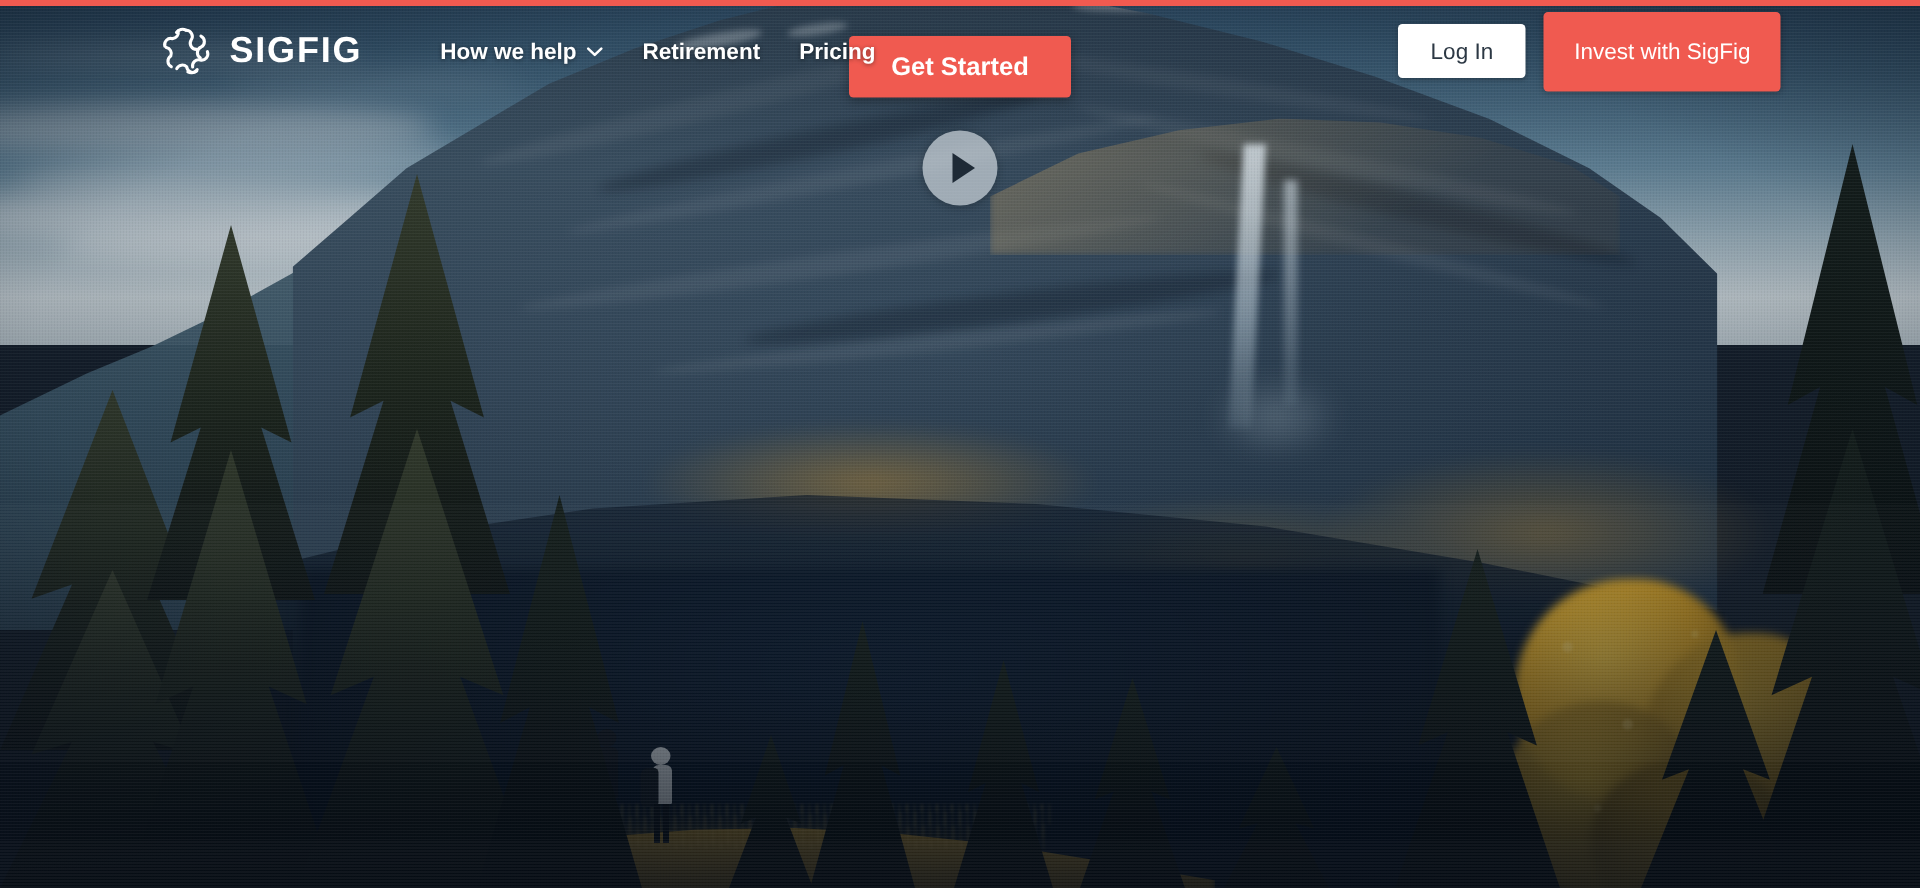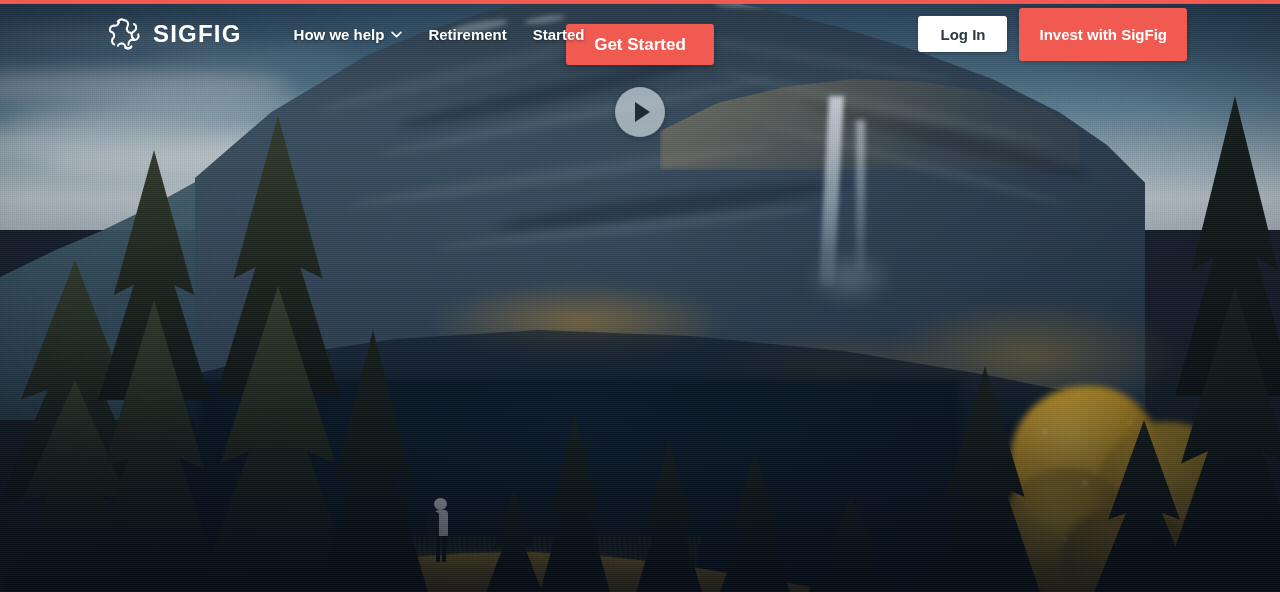--- a/index.html
+++ b/index.html
@@ -242,21 +242,21 @@
     cursor:pointer;
   }
   .chev { width:11px; height:7px; display:block; flex:none; }
 
   .header-actions {
     margin-left:auto; margin-right:93px;
     display:flex; align-items:center; gap:12px;
   }
   .btn {
     border:0; cursor:pointer; font-family:inherit;
-    font-size:15px; font-weight:700; border-radius:3px;
+    font-size:15px; font-weight:400; border-radius:3px;
     display:inline-flex; align-items:center; justify-content:center;
     white-space:nowrap;
   }
   .btn-login {
     background:#fff; color:#2c3844;
     height:36px; padding:0 22px;
     box-shadow:0 1px 3px rgba(0,0,0,.25);
   }
   .btn-invest {
     background:#f05a50; color:#fff;
@@ -459,21 +459,21 @@
       <a class="nav-item" href="#">
         <span>How we help</span>
         <svg class="chev" viewBox="0 0 12 8">
           <path d="M1 1.6 L6 6.4 L11 1.6" stroke="#ffffff" stroke-width="1.9" fill="none" stroke-linecap="round" stroke-linejoin="round"></path>
         </svg>
       </a>
       <a class="nav-item" href="#">
         <span>Retirement</span>
       </a>
       <a class="nav-item" href="#">
-        <span>Started</span>
+        <span>Pricing</span>
       </a>
     </nav>
 
     <div class="header-actions">
       <button class="btn btn-login">Log In</button>
       <button class="btn btn-invest">Invest with SigFig</button>
     </div>
   </header>
 
   <div class="hero-content">

